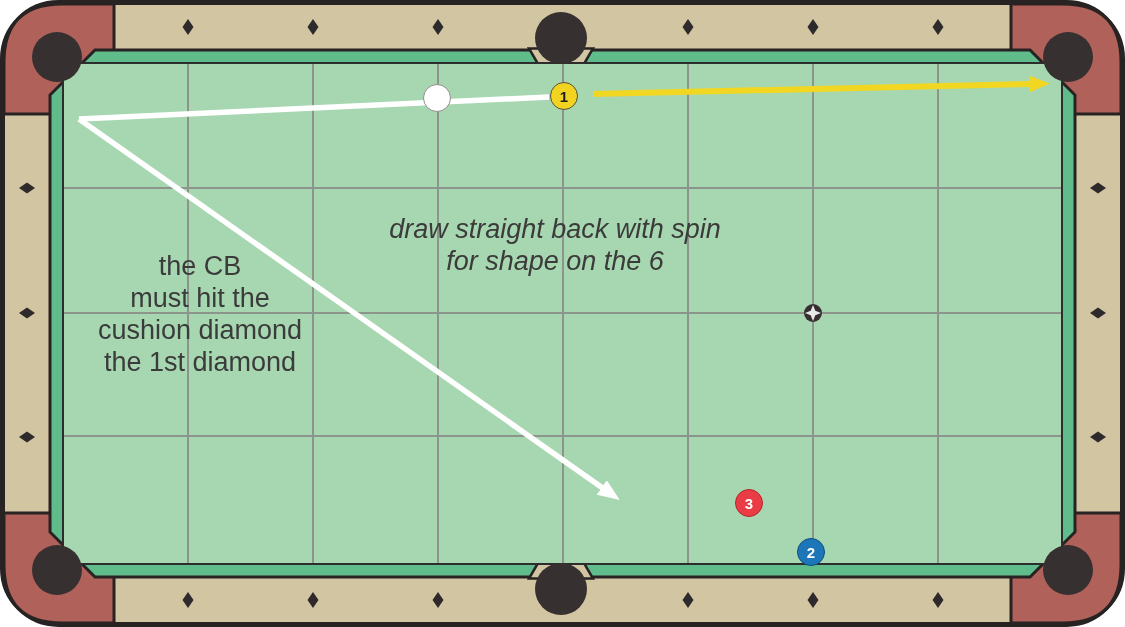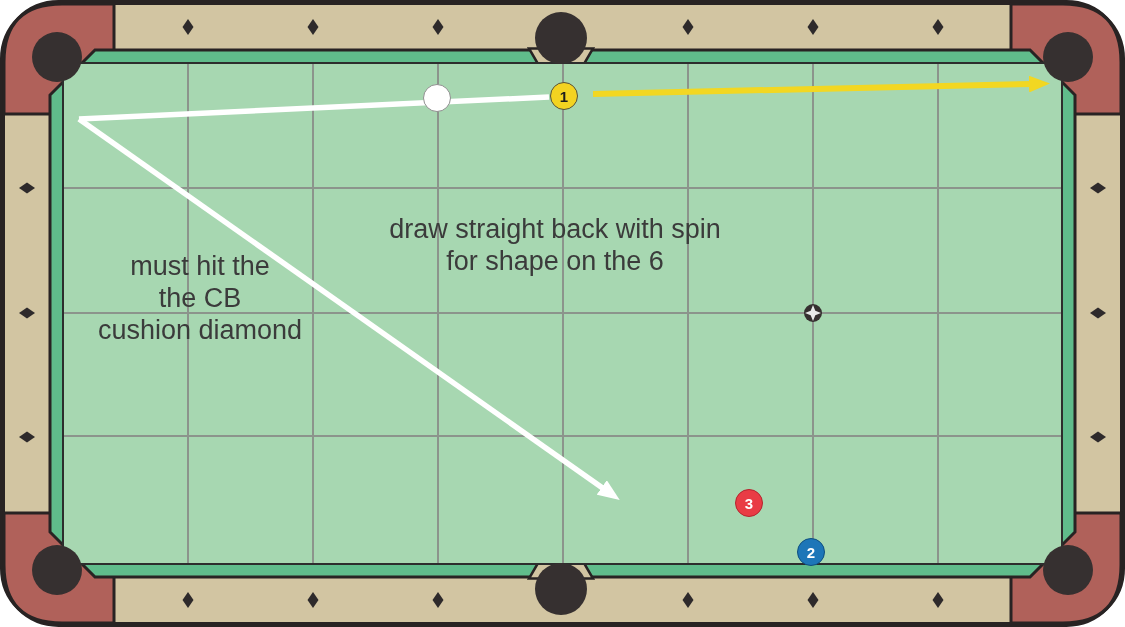--- a/index.html
+++ b/index.html
@@ -13,21 +13,21 @@
   .stage svg{position:absolute;left:0;top:0;}
   .annotation{
     position:absolute;
     color:var(--ink,#3b3b3b);
     font-size:27px;
     line-height:32px;
     text-align:center;
     white-space:nowrap;
     user-select:none;
   }
-  .annotation-draw{left:305px;top:213px;width:500px;}
+  .annotation-draw{left:305px;top:213px;width:500px;font-style:italic;}
   .annotation-cushion{left:75px;top:250px;width:250px;}
   .ball{
     position:absolute;
     width:28px;height:28px;
     box-sizing:border-box;
     border-radius:50%;
     display:flex;align-items:center;justify-content:center;
     font-size:15px;font-weight:700;
     user-select:none;
   }
@@ -122,23 +122,24 @@
 
     <line x1="593" y1="94" x2="1032" y2="84" marker-end="url(#arrowY)" style="stroke:var(--pathYellow,#f2d722);stroke-width:6;fill:none"></line>
   </svg>
 
   <div class="annotation annotation-draw">
     <div>draw straight back with spin</div>
     <div>for shape on the 6</div>
   </div>
 
   <div class="annotation annotation-cushion">
+    <div>the CB</div>
     <div>must hit the</div>
-    <div>the CB</div>
     <div>cushion diamond</div>
+    <div>the 1st diamond</div>
   </div>
 
   <div class="ball ball-cue" style="left:423px;top:84px;">
     <span></span>
   </div>
   <div class="ball ball-1" style="left:550px;top:82px;">
     <span>1</span>
   </div>
   <div class="ball ball-3" style="left:735px;top:489px;">
     <span>3</span>

